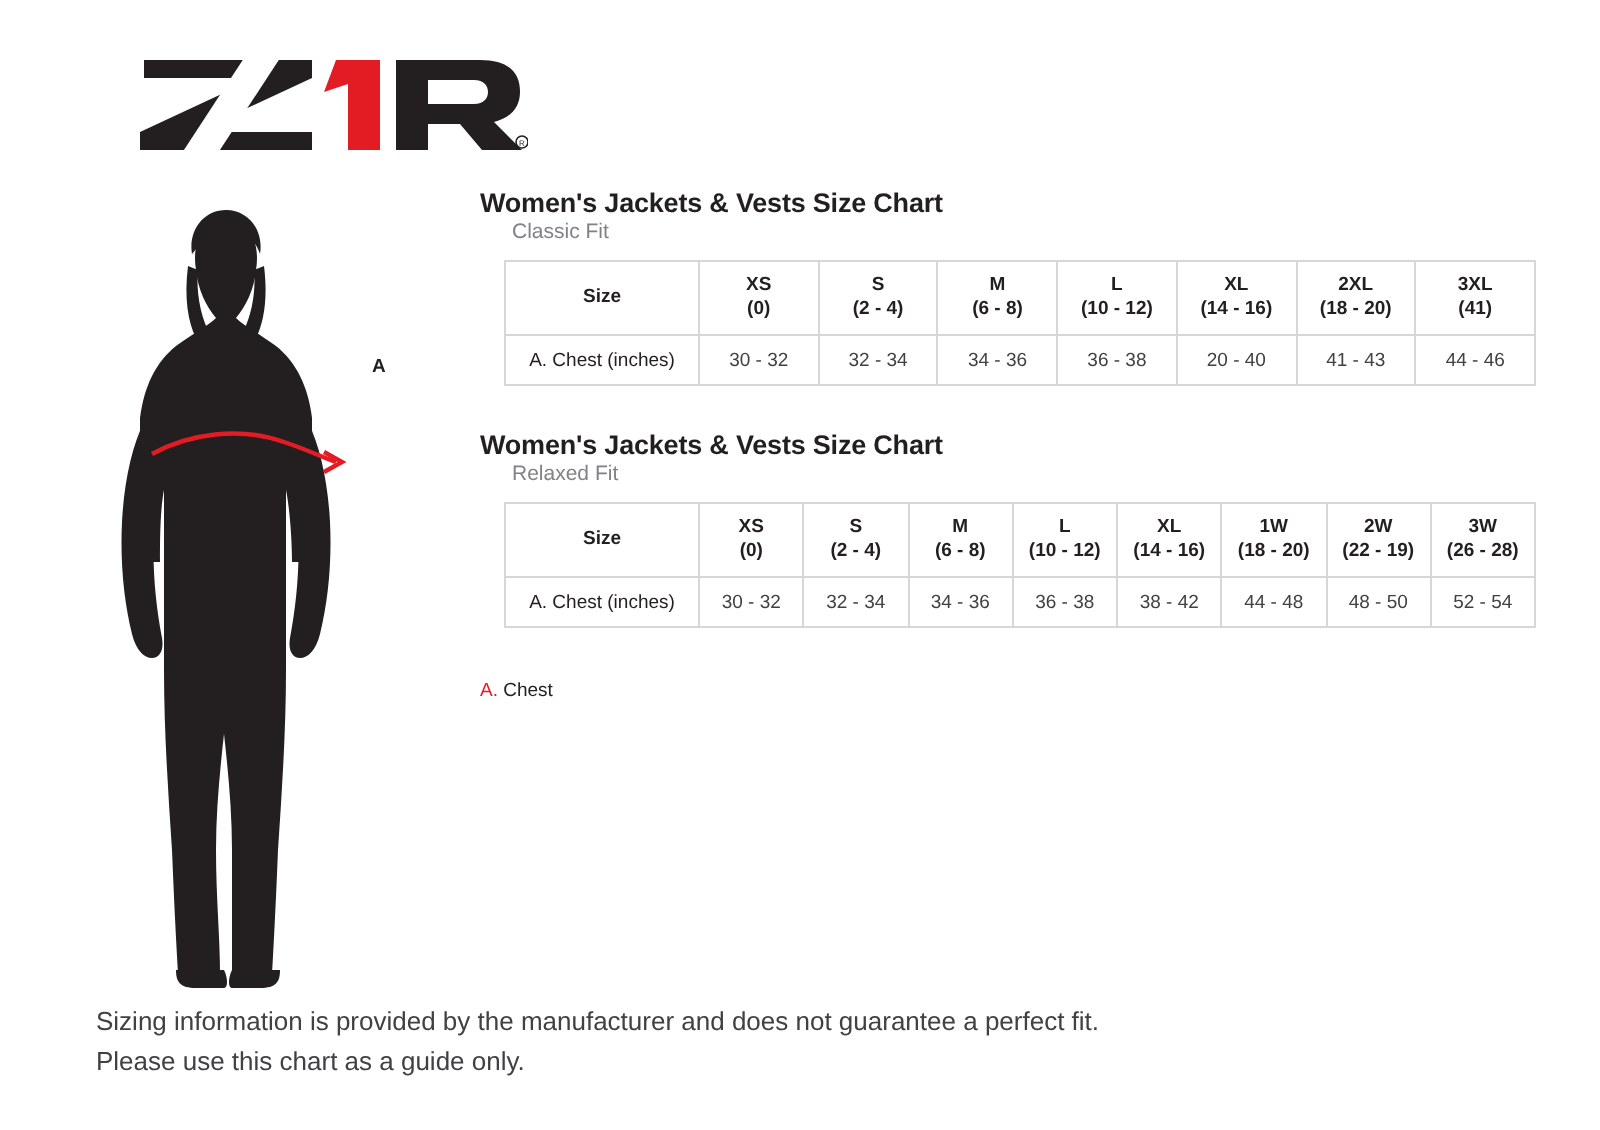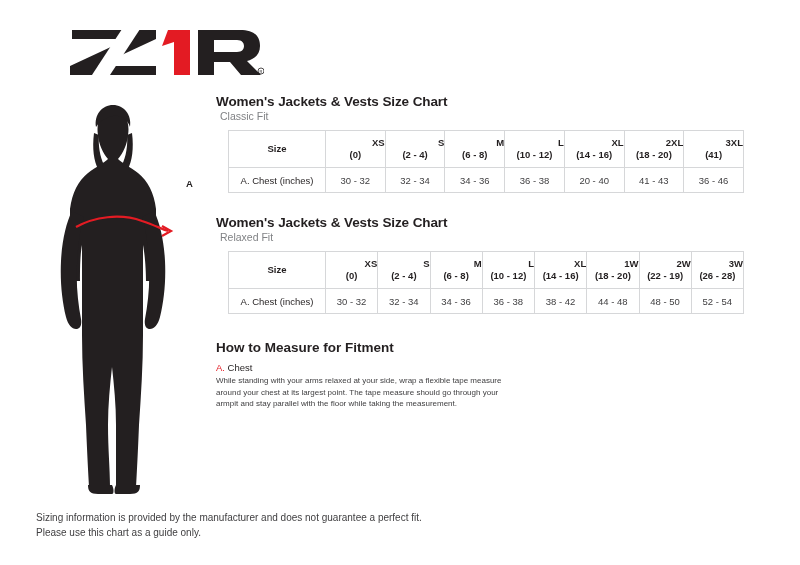--- a/index.html
+++ b/index.html
@@ -45,36 +45,36 @@
     top: 178px;
     font-size: 9.5px;
     font-weight: bold;
     color: #231f20;
     letter-spacing: 0.2px;
   }
 
   
   .content {
     position: absolute;
-    left: 216px;
+    left: 240px;
     top: 94px;
     width: 516px;
   }
 
   .section-title {
     font-size: 13.5px;
     font-weight: bold;
     color: #231f20;
     margin: 0;
     letter-spacing: -0.1px;
   }
   .section-sub {
     font-size: 10.5px;
     color: #808285;
-    margin: 1px 0 0 4px;
+    margin: 1px 0 0 16px;
   }
 
   table.size-table {
     border-collapse: collapse;
     margin-top: 8px;
     width: 100%;
     table-layout: fixed;
     margin-left: 12px;
   }
   table.size-table td {
@@ -95,21 +95,21 @@
     height: 24px;
   }
   table.size-table td.rowlabel {
     font-weight: normal;
     color: #231f20;
     text-align: center;
   }
   table.size-table td.first-col {
     width: 96px;
   }
-  .sz-name { display: block; text-align: right; }
+  .sz-name { display: block; }
   .sz-range { display: block; font-weight: bold; }
 
   .block-2 { margin-top: 22px; }
 
   .howto {
     margin-top: 26px;
   }
   .howto-title {
     font-size: 13.5px;
     font-weight: bold;
@@ -129,23 +129,23 @@
     font-size: 8px;
     line-height: 1.45;
     color: #414042;
     margin: 0;
     max-width: 290px;
   }
 
   
   .footer {
     position: absolute;
-    left: 36px;
+    left: 48px;
     bottom: 25px;
-    font-size: 10px;
+    font-size: 13px;
     line-height: 1.5;
     color: #414042;
   }
 </style>
 </head>
 <body>
 
 <div class="page">
 
   <div class="logo">
@@ -226,21 +226,21 @@
             </td>
           </tr>
           <tr class="data-row">
             <td class="first-col rowlabel">A. Chest (inches)</td>
             <td>30 - 32</td>
             <td>32 - 34</td>
             <td>34 - 36</td>
             <td>36 - 38</td>
             <td>20 - 40</td>
             <td>41 - 43</td>
-            <td>36 - 46</td>
+            <td>44 - 46</td>
           </tr>
         </tbody>
       </table>
     </div>
 
     <div class="block-2">
       <h2 class="section-title">Women's Jackets &amp; Vests Size Chart</h2>
       <p class="section-sub">Relaxed Fit</p>
       <table class="size-table">
         <tbody>
@@ -288,25 +288,23 @@
             <td>38 - 42</td>
             <td>44 - 48</td>
             <td>48 - 50</td>
             <td>52 - 54</td>
           </tr>
         </tbody>
       </table>
     </div>
 
     <div class="howto">
-      <h2 class="howto-title">How to Measure for Fitment</h2>
       <p class="howto-sub">
         <span class="letter">A.</span><span> Chest</span>
       </p>
-      <p class="howto-body">While standing with your arms relaxed at your side, wrap a flexible tape measure around your chest at its largest point. The tape measure should go through your armpit and stay parallel with the floor while taking the measurement.</p>
     </div>
 
   </div>
 
   <div class="footer">
     <div>Sizing information is provided by the manufacturer and does not guarantee a perfect fit.</div>
     <div>Please use this chart as a guide only.</div>
   </div>
 
 </div>

